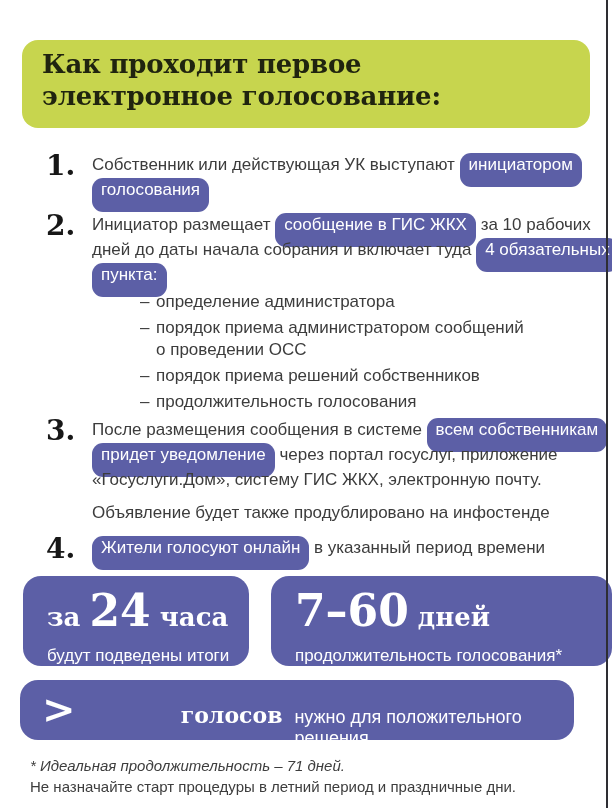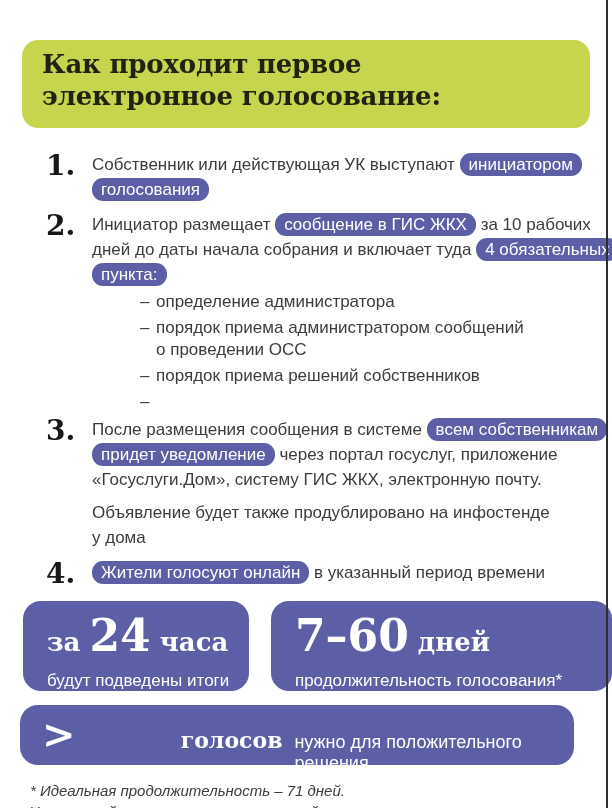--- a/index.html
+++ b/index.html
@@ -56,21 +56,21 @@
   .step-par .line{
     font-size:17px;
     line-height:25px;
     white-space:nowrap;
   }
   .step-par + .step-par{margin-top:8px;}
   .run.hl{
     background:var(--purple);
     color:#ffffff;
     border-radius:11px;
-    padding:2px 9px 2px 9px;
+    padding:2px 9px 13px 9px;
   }
   .sub-list{
     list-style:none;
     margin:4px 0 0 48px;
   }
   .sub-item{
     display:flex;
     font-size:17px;
     line-height:22px;
     margin-bottom:4px;
@@ -177,35 +177,37 @@
             </div>
           </li>
           <li class="sub-item">
             <span class="dash">–</span>
             <div class="sub-text">
               <div class="line">порядок приема решений собственников</div>
             </div>
           </li>
           <li class="sub-item">
             <span class="dash">–</span>
+            <div class="sub-text">
+              <div class="line">продолжительность голосования</div>
+            </div>
           </li>
         </ul>
       </div>
     </li>
     <li class="step">
       <span class="step-num">3.</span>
       <div class="step-body">
         <div class="step-par">
           <div class="line"><span class="run">После размещения сообщения в системе </span><span class="run hl">всем собственникам</span></div>
           <div class="line"><span class="run hl">придет уведомление</span><span class="run"> через портал госуслуг, приложение</span></div>
           <div class="line"><span class="run">«Госуслуги.Дом», систему ГИС ЖКХ, электронную почту.</span></div>
         </div>
         <div class="step-par">
           <div class="line"><span class="run">Объявление будет также продублировано на инфостенде</span></div>
-          <div class="line"><span class="run">у дома</span></div>
         </div>
       </div>
     </li>
     <li class="step">
       <span class="step-num">4.</span>
       <div class="step-body">
         <div class="step-par">
           <div class="line"><span class="run hl">Жители голосуют онлайн</span><span class="run"> в указанный период времени</span></div>
         </div>
       </div>

